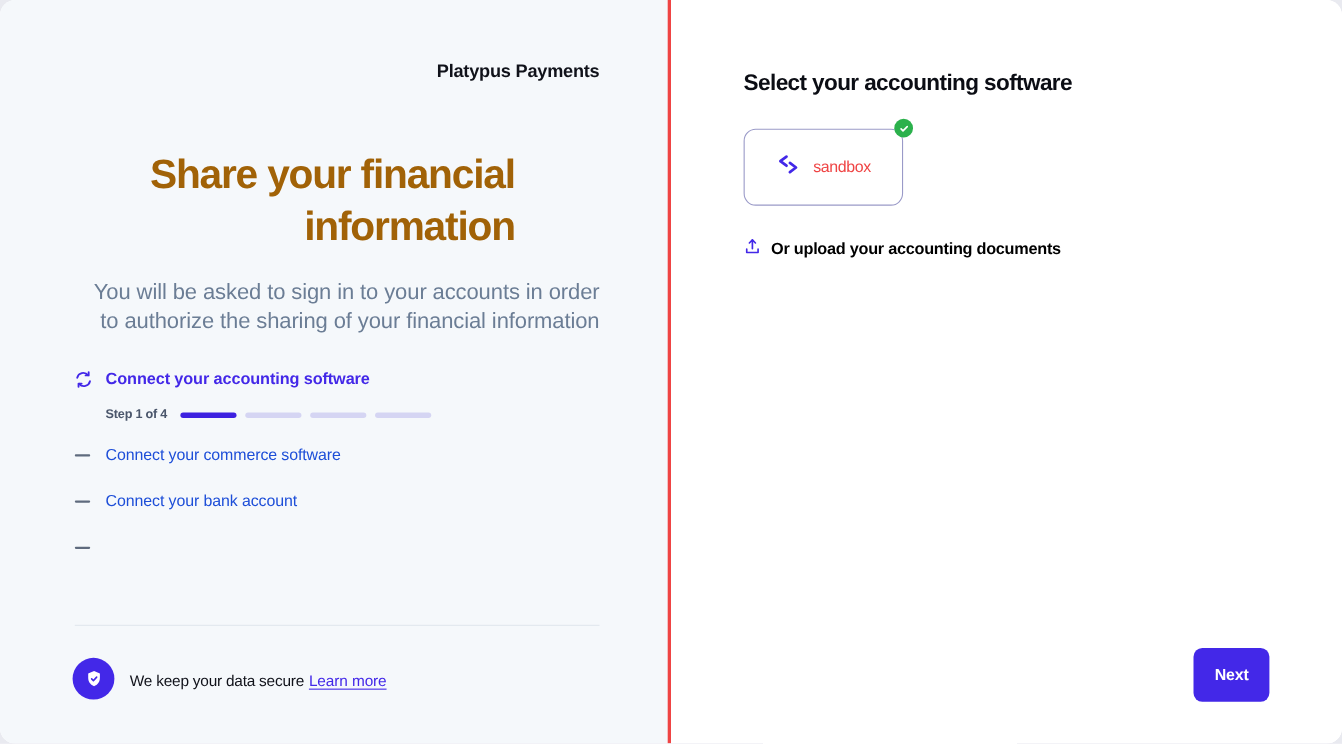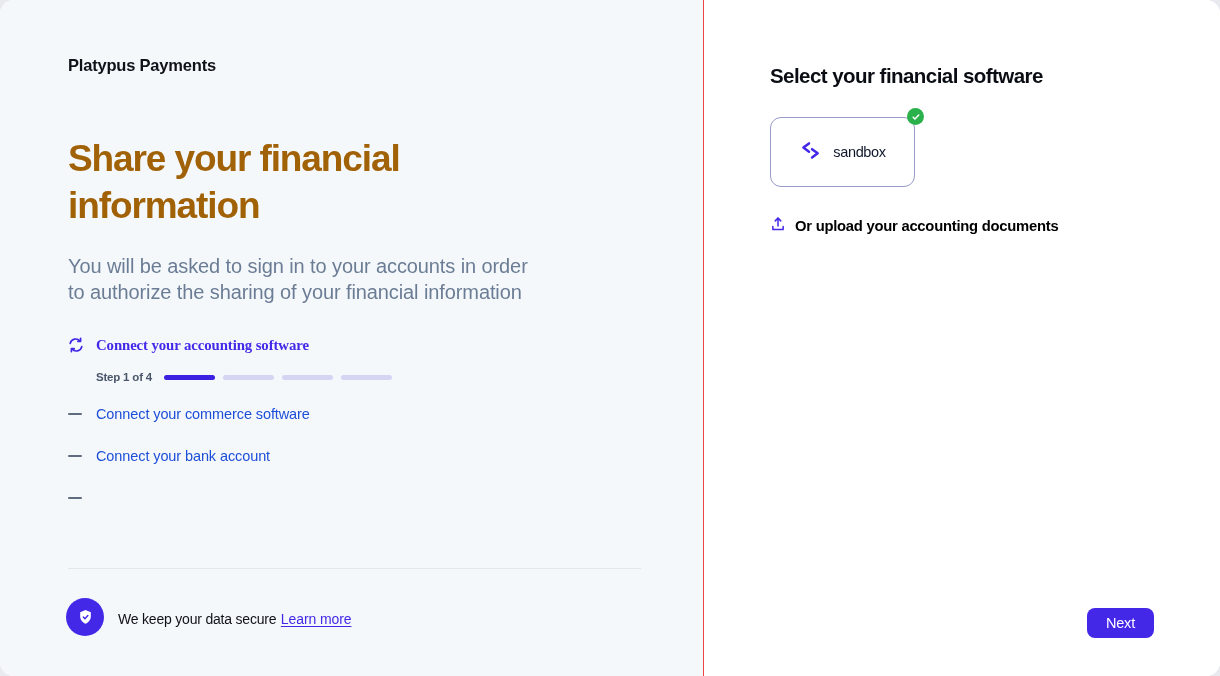--- a/index.html
+++ b/index.html
@@ -18,26 +18,27 @@
     width: 1220px;
     height: 676px;
     background: #ffffff;
     border-radius: 14px;
     overflow: hidden;
     display: flex;
   }
 
   
   .left-panel {
-    width: 704px;
+    width: 610px;
     height: 100%;
     background: #f5f8fb;
-    border-right: 1px solid #ef4444;
+    border-right: 3px solid #ef4444;
     padding: 48px 62px 0 68px;
     position: relative;
+    text-align: right;
   }
 
   .brand-name {
     font-size: 16.5px;
     font-weight: 700;
     color: #10121a;
     letter-spacing: -0.2px;
     margin-top: 8px;
   }
 
@@ -88,21 +89,20 @@
 
   .step-label {
     font-size: 14.5px;
     color: #1d4ed8;
     letter-spacing: -0.1px;
   }
   .step-row.active .step-label {
     color: #4328e8;
     font-weight: 700;
     font-size: 14.8px;
-    font-family: Liberation Serif, serif;
   }
 
   
   .progress-row {
     display: flex;
     align-items: center;
     margin: 13px 0 18px 28px;
   }
   .progress-label {
     font-size: 11.5px;
@@ -196,21 +196,21 @@
     cursor: pointer;
   }
 
   .card-inner {
     display: flex;
     align-items: center;
     gap: 9px;
   }
   .card-label {
     font-size: 14.5px;
-    color: #0f172a;
+    color: #ef4444;
     letter-spacing: -0.35px;
     font-weight: 500;
   }
 
   .check-badge {
     position: absolute;
     top: -10px;
     right: -10px;
     width: 17px;
     height: 17px;
@@ -238,23 +238,23 @@
 
   .next-btn {
     position: absolute;
     right: 66px;
     bottom: 38px;
     background: #4328e8;
     color: #ffffff;
     border: none;
     border-radius: 8px;
     padding: 0 19px;
-    height: 30px;
+    height: 49px;
     font-size: 14.5px;
-    font-weight: 400;
+    font-weight: 700;
     letter-spacing: -0.2px;
     cursor: pointer;
     font-family: "Liberation Sans", sans-serif;
     text-align: right;
   }
 </style>
 </head>
 <body>
 
 <div id="page">
@@ -324,21 +324,21 @@
       <span class="secure-text">
         <span class="secure-title">We keep your data secure</span>
         <a class="secure-link">Learn more</a>
       </span>
     </div>
 
   </div>
 
   <div class="right-panel">
 
-    <h2 class="right-title">Select your financial software</h2>
+    <h2 class="right-title">Select your accounting software</h2>
 
     <div class="card-grid">
       <div class="soft-card">
         <span class="check-badge">
           <svg width="10" height="10" viewBox="0 0 12 12" fill="none">
             <path d="m2.6 6.2 2.1 2.1 4.6-4.6" stroke="#ffffff" stroke-width="1.8" stroke-linecap="round" stroke-linejoin="round"></path>
           </svg>
         </span>
         <span class="card-inner">
           <span>

